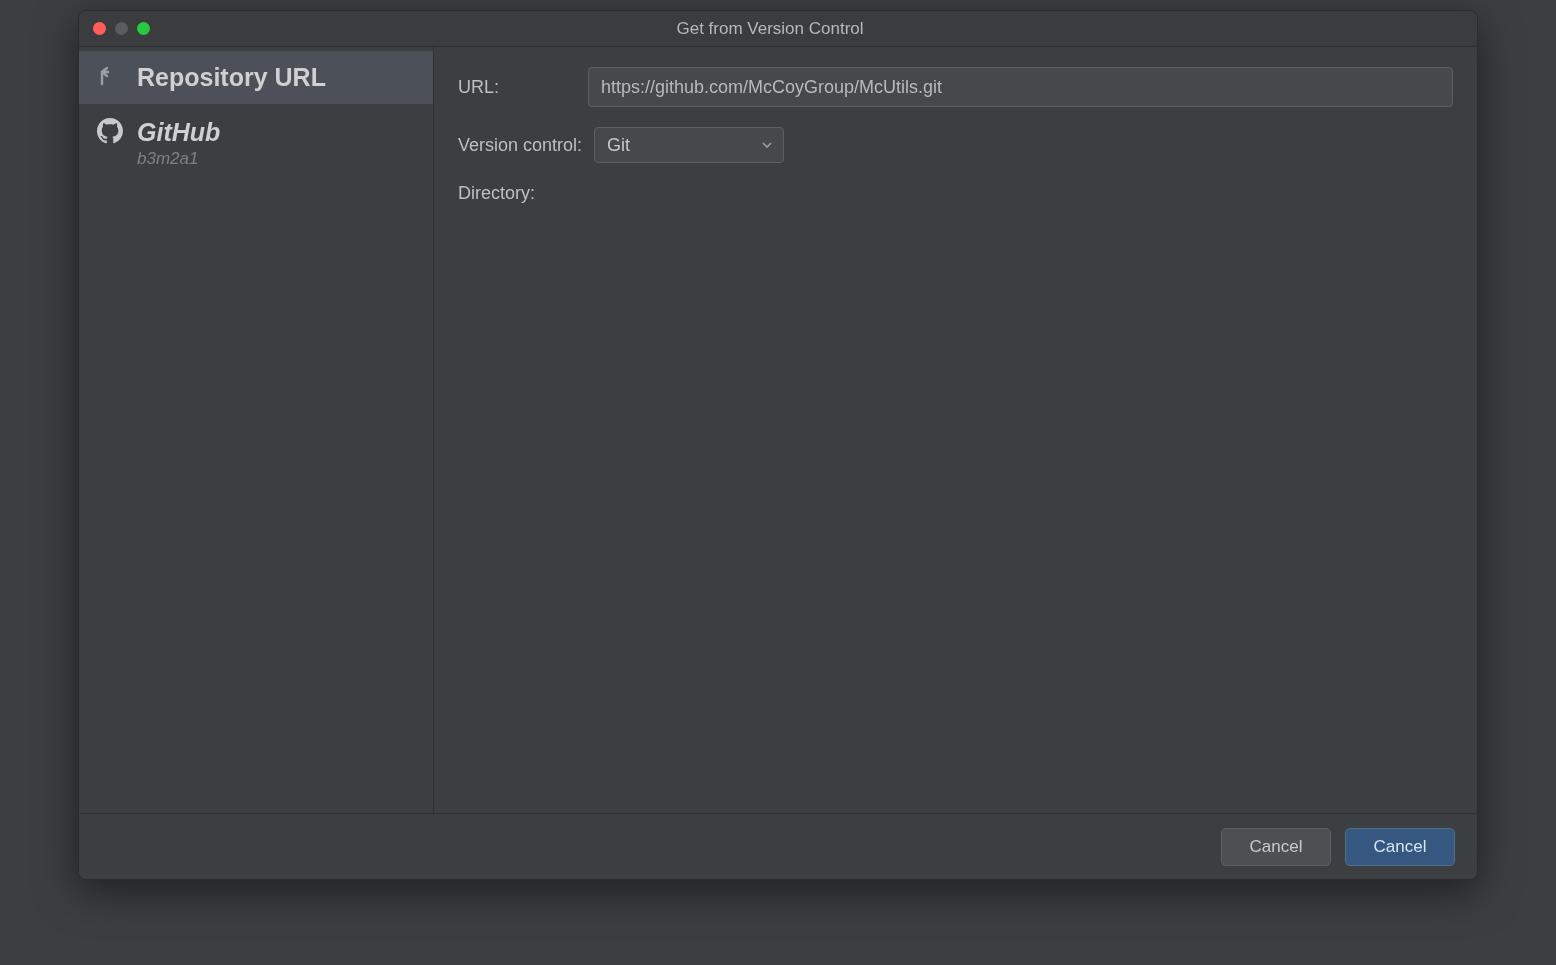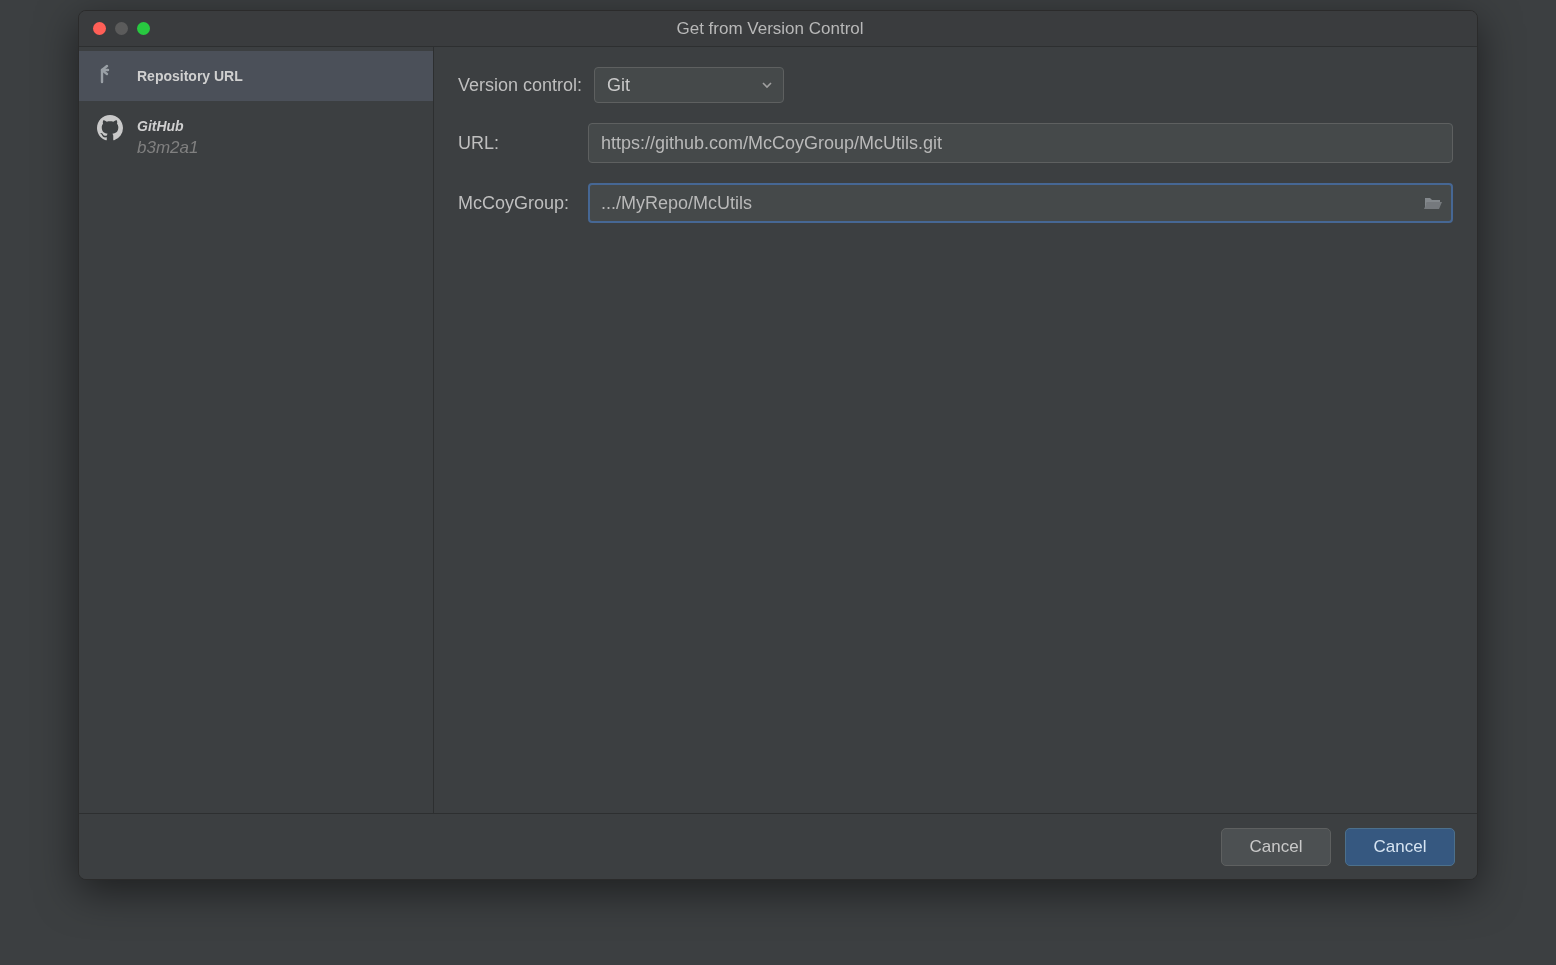--- a/index.html
+++ b/index.html
@@ -67,21 +67,21 @@
   }
   .side-item {
     display: flex;
     align-items: center;
     gap: 14px;
     padding: 12px 18px;
     cursor: pointer;
   }
   .side-item.selected { background: #4b5059; }
   .side-item .icon { width: 26px; height: 26px; display:flex; align-items:center; justify-content:center; }
-  .side-item .label { font-size: 14px; color: #d0d0d0; font-weight: 600; }
+  .side-item .label { font-size: 25px; color: #d0d0d0; font-weight: 600; }
   .side-item .sub { display:block; font-size:17px; color:#808080; font-weight:400; margin-top:2px;}
   .side-item.github { align-items: flex-start; padding-top:14px; padding-bottom:14px;font-style:italic;}
   .main {
     flex:1;
     padding: 20px 24px 20px 24px;
     position: relative;
   }
   .form-row {
     display: flex;
     align-items: center;
@@ -192,50 +192,41 @@
         </span>
         <span>
           <span class="label">GitHub</span>
           <span class="sub">b3m2a1</span>
         </span>
       </div>
     </div>
 
     <div class="main">
 
+      <div class="form-row">
+        <span class="lbl">URL:</span>
+        <div class="input-wrap">
+          <input class="text-input" type="text" value="https://github.com/McCoyGroup/McUtils.git" style="">
+        </div>
+      </div>
+
       <div class="form-row vc">
         <span class="lbl">Version control:</span>
         <div class="select">
           <span>Git</span>
           <span class="chev">
             <svg width="12" height="12" viewBox="0 0 12 12">
                 <path d="M2 4 L6 8 L10 4" fill="none" stroke="#a0a0a0" stroke-width="1.6"></path>
               </svg>
           </span>
         </div>
       </div>
 
       <div class="form-row">
-        <span class="lbl">URL:</span>
-        <div class="input-wrap">
-          <input class="text-input" type="text" value="https://github.com/McCoyGroup/McUtils.git" style="">
-        </div>
-      </div>
-
-      <div class="form-row">
-        <span class="lbl">McCoyGroup:</span>
-        <div class="input-wrap">
-          <input class="text-input focused" type="text" value=".../MyRepo/McUtils" style="">
-          <span class="browse-icon">
-            <svg width="20" height="16" viewBox="0 0 20 16" fill="#8a8f93">
-              <path d="M2 3 h5 l2 2 h8 v2 H4 L2 13 Z" opacity="0.9"></path>
-              <path d="M4 7 h15 l-3 7 H1 Z" opacity="0.7"></path>
-            </svg>
-          </span>
-        </div>
+        <span class="lbl">Directory:</span>
       </div>
 
     </div>
   </div>
 
   <div class="footer">
     <div class="btn">
       <span>Cancel</span>
     </div>
     <div class="btn primary">

